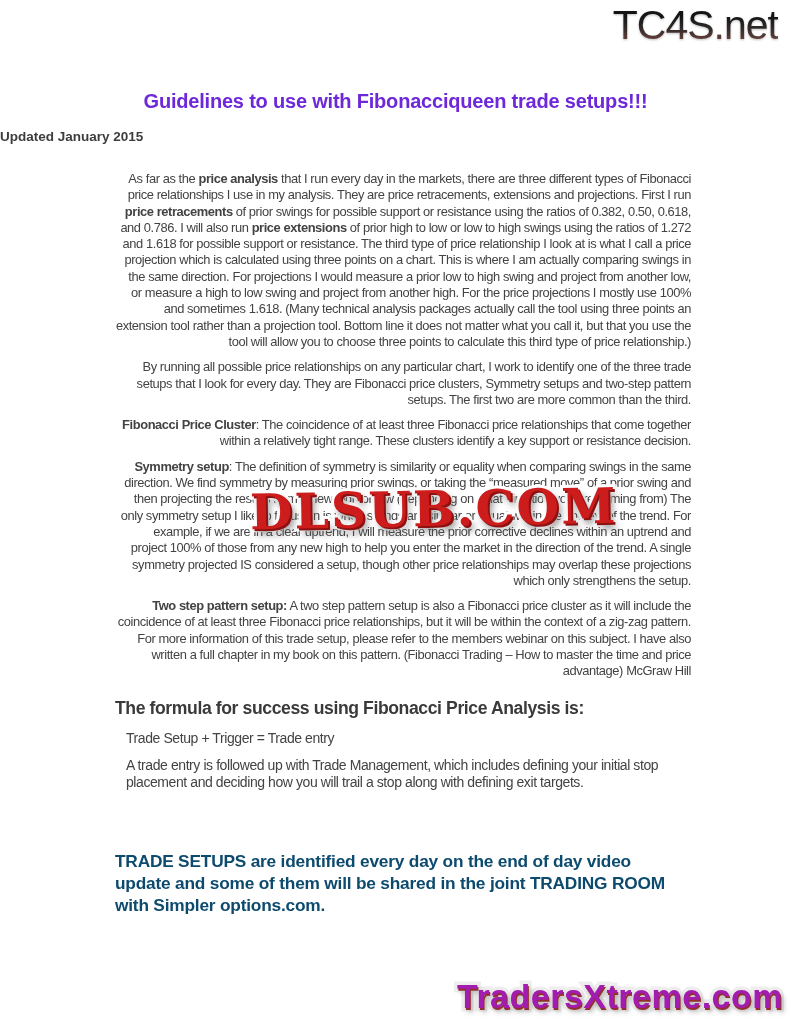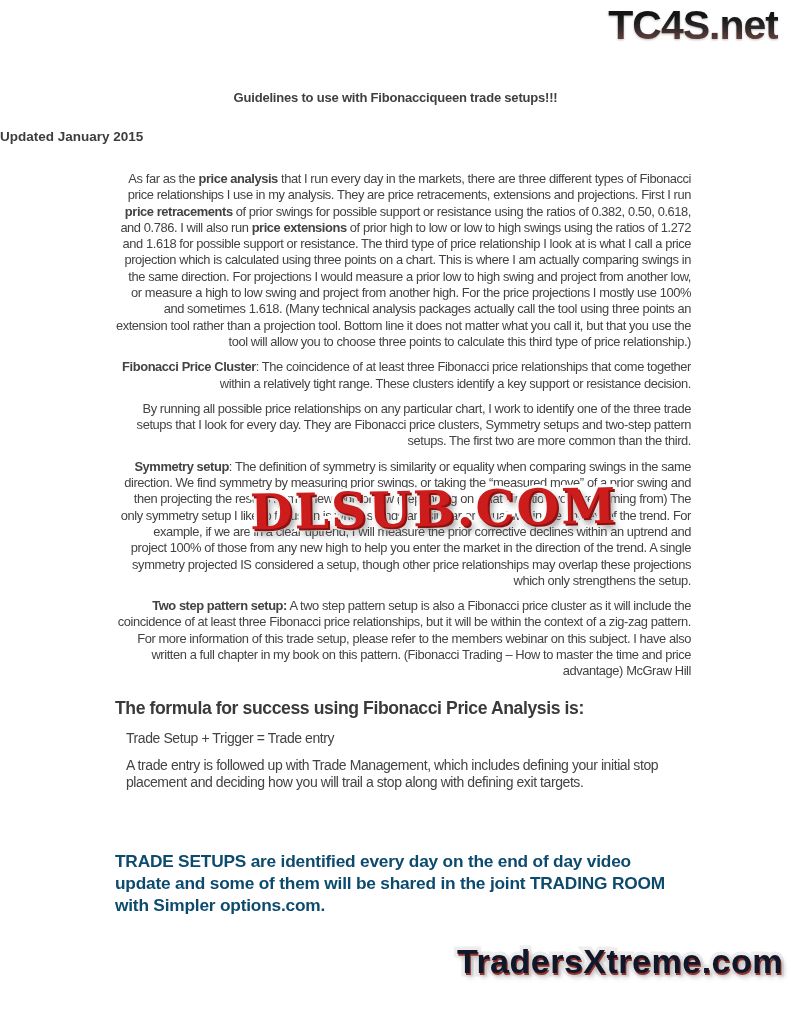--- a/index.html
+++ b/index.html
@@ -9,33 +9,33 @@
   .page {
     position:relative;
     width:791px; height:1024px;
     background:#ffffff;
     overflow:hidden;
   }
 
   
   .tc4s-logo {
     position:absolute; top:2px; right:13px;
-    font-size:41px; font-weight:bold; letter-spacing:-1px;
+    font-size:41px; font-weight:normal; letter-spacing:-1px;
     background:linear-gradient(180deg,#141414 30%,#2e2a29 55%,#6e433c 85%,#7d4b43 100%);
     -webkit-background-clip:text; background-clip:text;
     color:transparent;
     filter:drop-shadow(0 1px 1px rgba(0,0,0,0.25));
   }
 
   
   .doc-title {
     position:absolute; top:90px; left:0; right:0;
     text-align:center;
-    font-size:13px; font-weight:bold; letter-spacing:-0.2px;
-    color:#404040;
+    font-size:20px; font-weight:bold; letter-spacing:-0.2px;
+    color:#6d28d9;
   }
   .doc-subtitle {
     position:absolute; top:129px; left:0; right:0;
     text-align:left;
     font-size:13.5px; font-weight:bold;
     color:#3d3d3d;
   }
 
   
   .body-copy {
@@ -76,44 +76,44 @@
     color:#cc1c1c;
     -webkit-text-stroke:6px #ffffff;
     paint-order:stroke fill;
     text-shadow:2px 2px 0 #8c1212, 4px 6px 6px rgba(90,90,90,0.55);
     transform:rotate(-1deg);
     white-space:nowrap;
   }
 
   
   .tx-logo {
-    position:absolute; right:8px; top:942px;
+    position:absolute; right:8px; top:977px;
     font-size:34px; font-weight:bold; letter-spacing:0.5px;
-    color:#0f172a;
+    color:#a21caf;
     -webkit-text-stroke:7px #efedee;
     paint-order:stroke fill;
     text-shadow:1px 2px 0 #93302c, 3px 4px 5px rgba(120,120,120,0.55);
     white-space:nowrap;
   }
 </style>
 </head>
 <body>
 
 <div class="page">
 
   <div class="tc4s-logo">TC4S.net</div>
 
   <h1 class="doc-title">Guidelines to use with Fibonacciqueen trade setups!!!</h1>
 
   <h2 class="doc-subtitle">Updated January 2015</h2>
 
   <div class="body-copy" id="paragraphs">
       <p><span>As far as the </span><span class="b">price analysis</span><span> that I run every day in the markets, there are three different types of Fibonacci price relationships I use in my analysis. They are price retracements, extensions and projections. First I run </span><span class="b">price retracements</span><span> of prior swings for possible support or resistance using the ratios of 0.382, 0.50, 0.618, and 0.786. I will also run </span><span class="b">price extensions</span><span> of prior high to low or low to high swings using the ratios of 1.272 and 1.618 for possible support or resistance. The third type of price relationship I look at is what I call a price projection which is calculated using three points on a chart. This is where I am actually comparing swings in the same direction. For projections I would measure a prior low to high swing and project from another low, or measure a high to low swing and project from another high. For the price projections I mostly use 100% and sometimes 1.618. (Many technical analysis packages actually call the tool using three points an extension tool rather than a projection tool. Bottom line it does not matter what you call it, but that you use the tool will allow you to choose three points to calculate this third type of price relationship.)</span></p>
+      <p><span>By running all possible price relationships on any particular chart, I work to identify one of the three trade setups that I look for every day. They are Fibonacci price clusters, Symmetry setups and two-step pattern setups. The first two are more common than the third.</span></p>
       <p><span class="b">Fibonacci Price Cluster</span><span>: The coincidence of at least three Fibonacci price relationships that come together within a relatively tight range. These clusters identify a key support or resistance decision.</span></p>
-      <p><span>By running all possible price relationships on any particular chart, I work to identify one of the three trade setups that I look for every day. They are Fibonacci price clusters, Symmetry setups and two-step pattern setups. The first two are more common than the third.</span></p>
       <p><span class="b">Symmetry setup</span><span>: The definition of symmetry is similarity or equality when comparing swings in the same direction. We find symmetry by measuring prior swings, or taking the “measured move” of a prior swing and then projecting the results from a new high or low (depending on what direction you are coming from) The only symmetry setup I like to focus on is when swings are similar or equal within the context of the trend. For example, if we are in a clear uptrend, I will measure the prior corrective declines within an uptrend and project 100% of those from any new high to help you enter the market in the direction of the trend. A single symmetry projected IS considered a setup, though other price relationships may overlap these projections which only strengthens the setup.</span></p>
       <p><span class="b">Two step pattern setup:</span><span> A two step pattern setup is also a Fibonacci price cluster as it will include the coincidence of at least three Fibonacci price relationships, but it will be within the context of a zig-zag pattern. For more information of this trade setup, please refer to the members webinar on this subject. I have also written a full chapter in my book on this pattern. (Fibonacci Trading – How to master the time and price advantage) McGraw Hill</span></p>
     </div>
 
   <div class="formula-section">
     <h3 class="formula-heading">The formula for success using Fibonacci Price Analysis is:</h3>
     <div id="formula-lines">
         <p>Trade Setup + Trigger = Trade entry</p>
         <p>A trade entry is followed up with Trade Management, which includes defining your initial stop placement and deciding how you will trail a stop along with defining exit targets.</p>
       </div>

